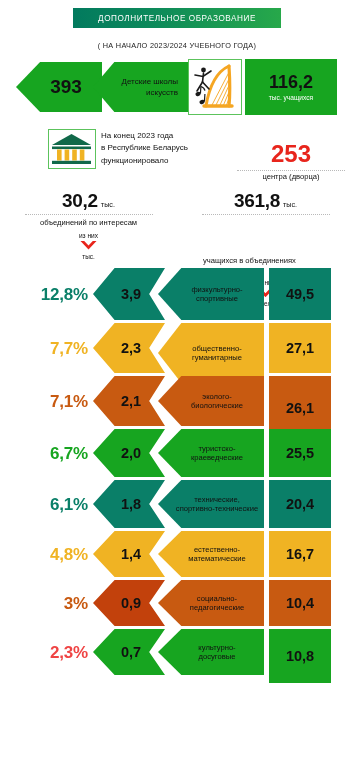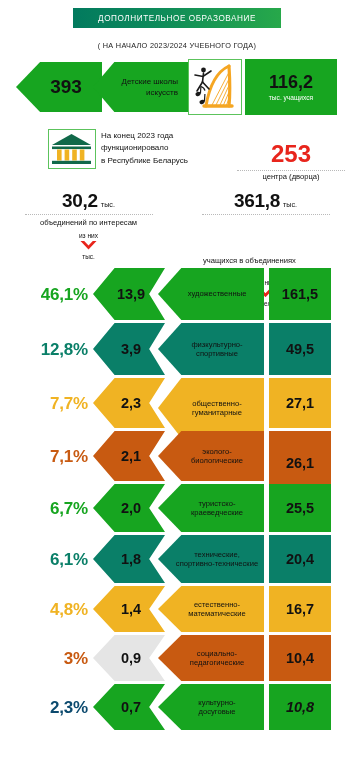--- a/index.html
+++ b/index.html
@@ -353,22 +353,22 @@
       <rect x="8" y="19.5" width="4.6" height="11"></rect>
       <rect x="15.6" y="19.5" width="4.6" height="11"></rect>
       <rect x="23.2" y="19.5" width="4.6" height="11"></rect>
       <rect x="30.8" y="19.5" width="4.6" height="11"></rect>
     </g>
     <rect x="3" y="30.8" width="39" height="3.2" fill="#11694a"></rect>
   </svg>
 </div>
 <div class="bld-text">
   <div>На конец 2023 года</div>
+  <div>в  Республике Беларусь</div>
   <div>функционировало</div>
-  <div>в  Республике Беларусь</div>
 </div>
 <div class="n253">253</div>
 <div class="n253-rule"></div>
 <div class="n253-sub">центра (дворца)</div>
 
 <div class="stat left">
   <div class="stat-num-line">
     <span class="stat-num">30,2</span><span class="stat-unit">тыс.</span>
   </div>
   <div class="stat-rule"></div>
@@ -387,32 +387,20 @@
     <div>учащихся в объединениях</div>
     <div>по интересам</div>
   </div>
   <div class="stat-iznih">из них</div>
   <div class="chev-down"></div>
   <div class="stat-unit2">тыс. человек</div>
 </div>
 
 <div class="chart">
     <div class="row" style="height: 52px; margin-bottom: 3px;">
-      <div class="pct" style="color: rgb(23, 165, 32); top: 16.5px;">46,1%</div>
-      <div class="val-arrow" style="background: rgb(23, 165, 32); height: 52px; top: 0px;">
-        <span>13,9</span>
-      </div>
-      <div class="name-arrow" style="background: rgb(23, 165, 32); height: 52px; top: 0px;">
-        <span>художественные</span>
-      </div>
-      <div class="tot-box" style="background: rgb(23, 165, 32); height: 52px; top: 0px;">
-        <span>161,5</span>
-      </div>
-    </div>
-    <div class="row" style="height: 52px; margin-bottom: 3px;">
       <div class="pct" style="color: rgb(10, 127, 104); top: 16.5px;">12,8%</div>
       <div class="val-arrow" style="background: rgb(10, 127, 104); height: 52px; top: 0px;">
         <span>3,9</span>
       </div>
       <div class="name-arrow" style="background: rgb(10, 127, 104); height: 52px; top: 0px;">
         <span>
           <div>физкультурно-</div>
           <div>спортивные</div>
         </span>
       </div>
@@ -490,41 +478,41 @@
           <div>естественно-</div>
           <div>математические</div>
         </span>
       </div>
       <div class="tot-box" style="background: rgb(240, 179, 35); height: 46px; top: 0px;">
         <span>16,7</span>
       </div>
     </div>
     <div class="row" style="height: 46px; margin-bottom: 3px;">
       <div class="pct" style="color: rgb(200, 90, 17); top: 13.5px;">3%</div>
-      <div class="val-arrow" style="background: #e5e5e5; height: 46px; top: 0px;">
+      <div class="val-arrow" style="background: #c2410c; height: 46px; top: 0px;">
         <span>0,9</span>
       </div>
       <div class="name-arrow" style="background: rgb(200, 90, 17); height: 46px; top: 0px;">
         <span>
           <div>социально-</div>
           <div>педагогические</div>
         </span>
       </div>
       <div class="tot-box" style="background: rgb(200, 90, 17); height: 46px; top: 0px;">
         <span>10,4</span>
       </div>
     </div>
     <div class="row" style="height: 46px; margin-bottom: 3px;">
-      <div class="pct" style="color: #0c4a6e; top: 13.5px;">2,3%</div>
+      <div class="pct" style="color: #ef4444; top: 13.5px;">2,3%</div>
       <div class="val-arrow" style="background: rgb(23, 165, 32); height: 46px; top: 0px;">
         <span>0,7</span>
       </div>
       <div class="name-arrow" style="background: rgb(23, 165, 32); height: 46px; top: 0px;">
         <span>
           <div>культурно-</div>
           <div>досуговые</div>
         </span>
       </div>
-      <div class="tot-box" style="background: rgb(23, 165, 32); height: 46px; top: 0px; font-style: italic;">
+      <div class="tot-box" style="background: rgb(23, 165, 32); height: 54px; top: 0px;">
         <span>10,8</span>
       </div>
     </div>
   </div>
 
 </body></html>

